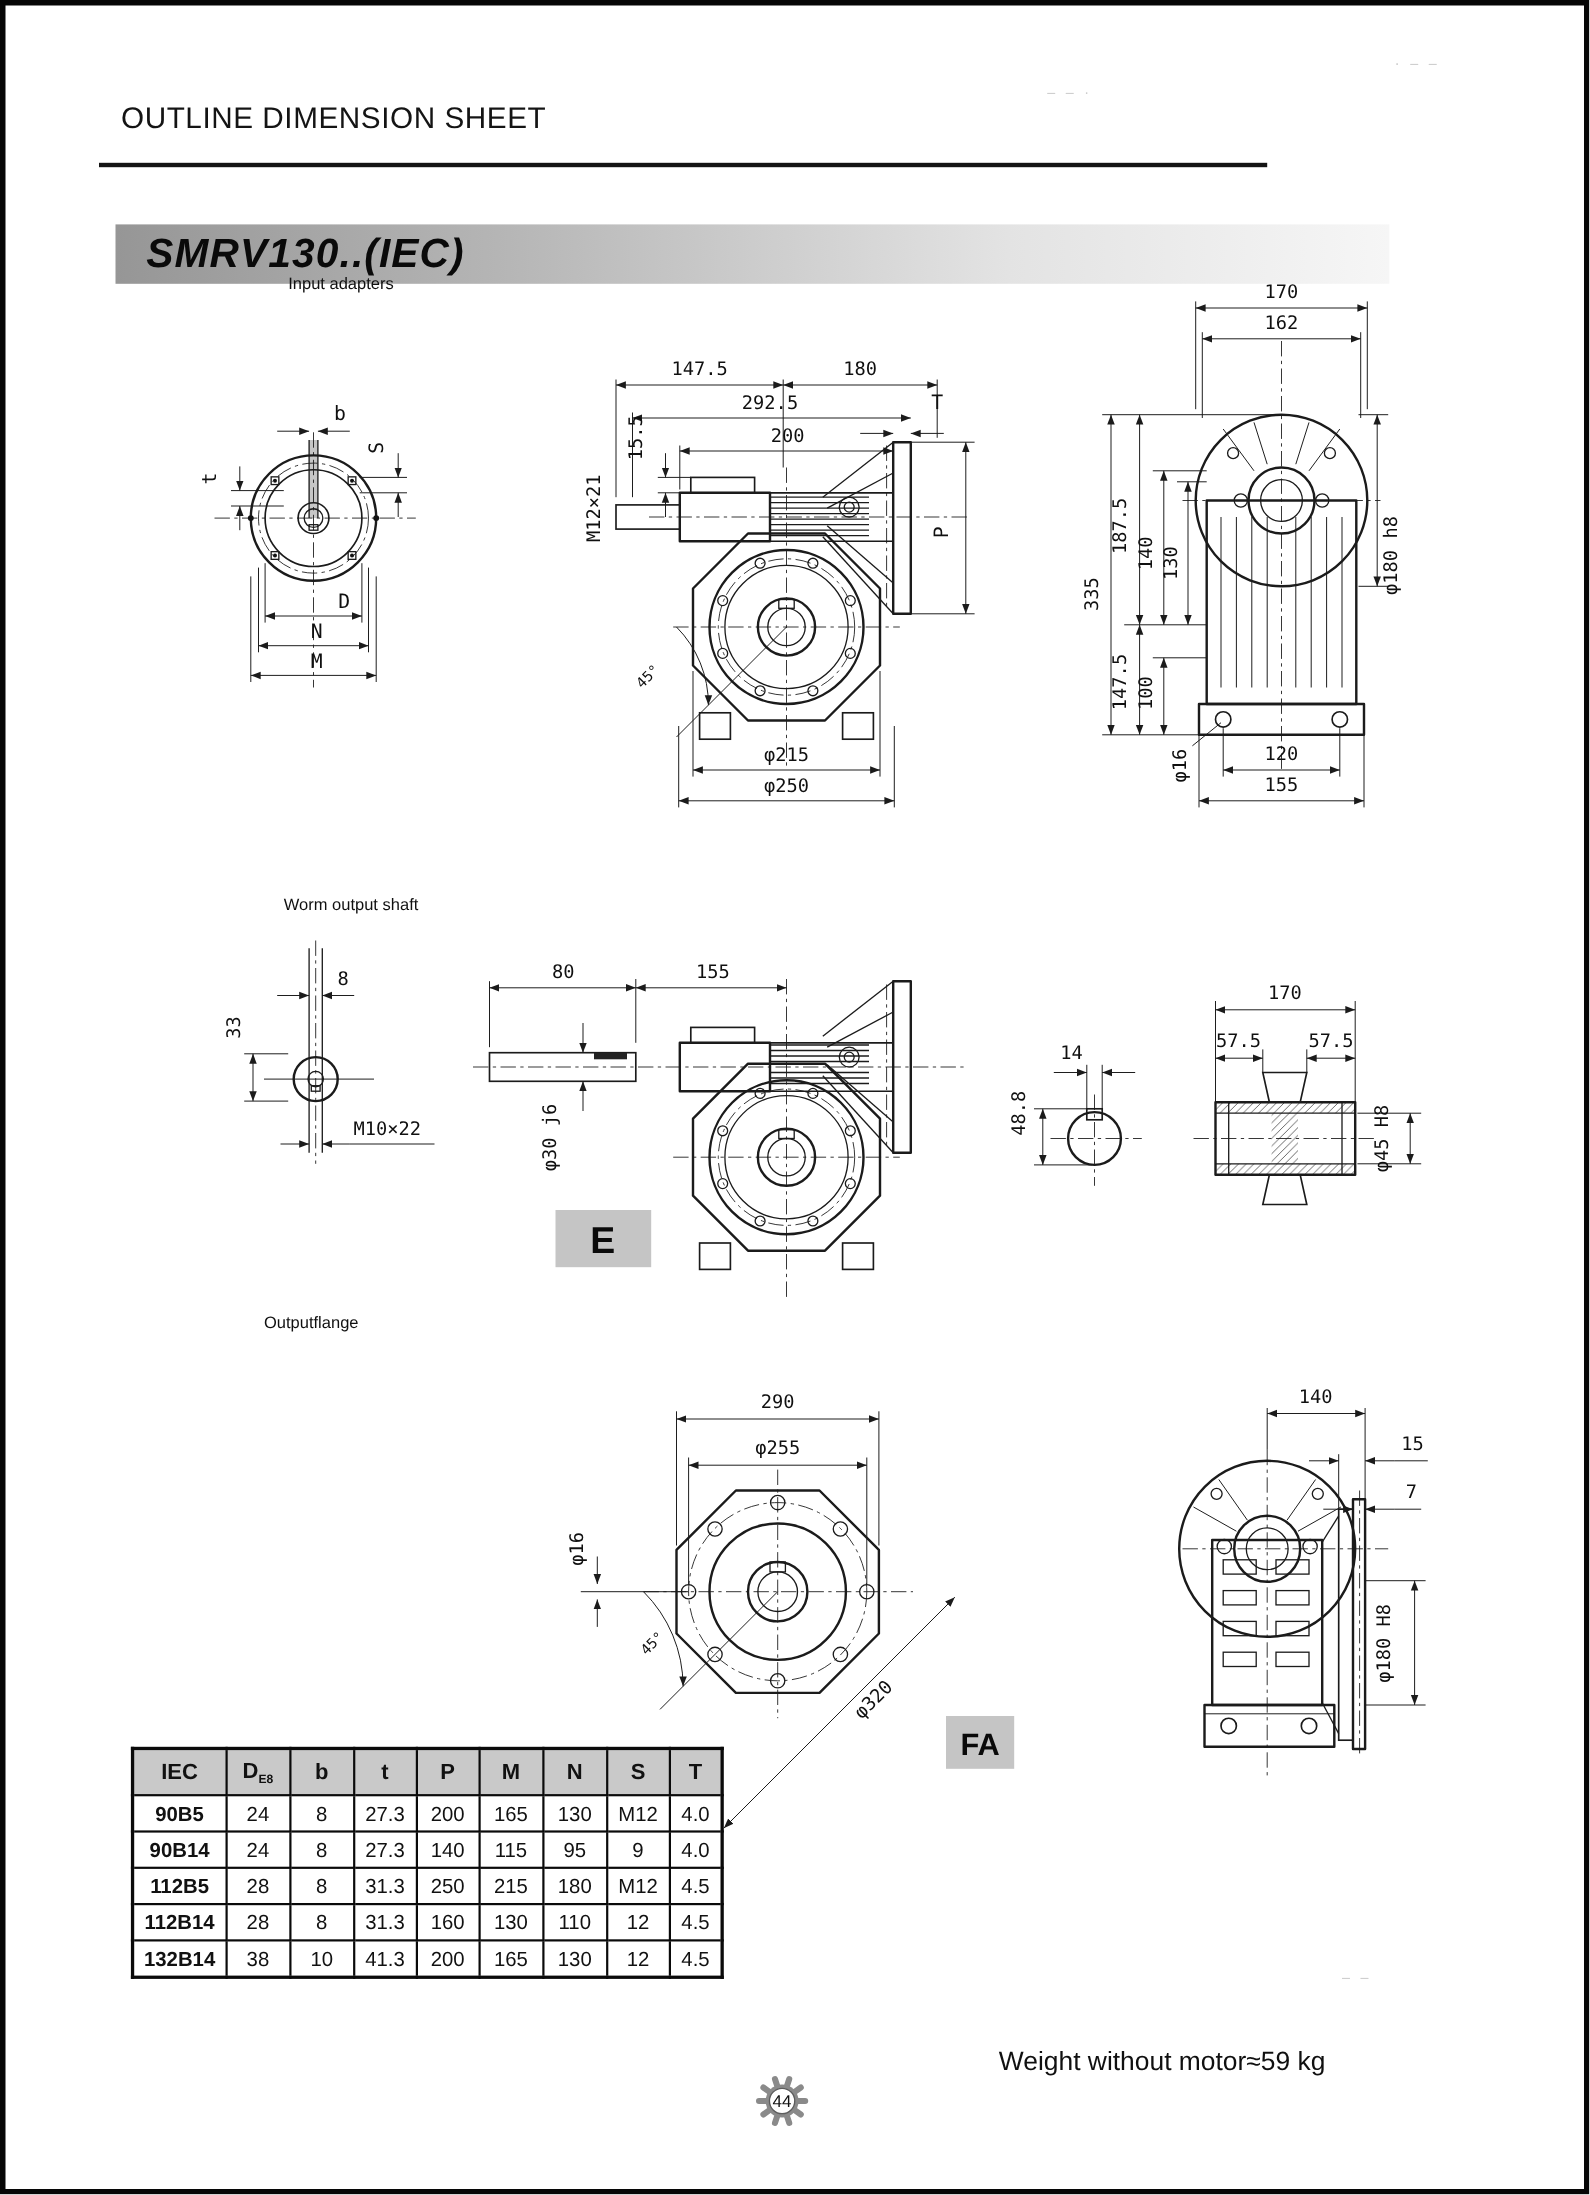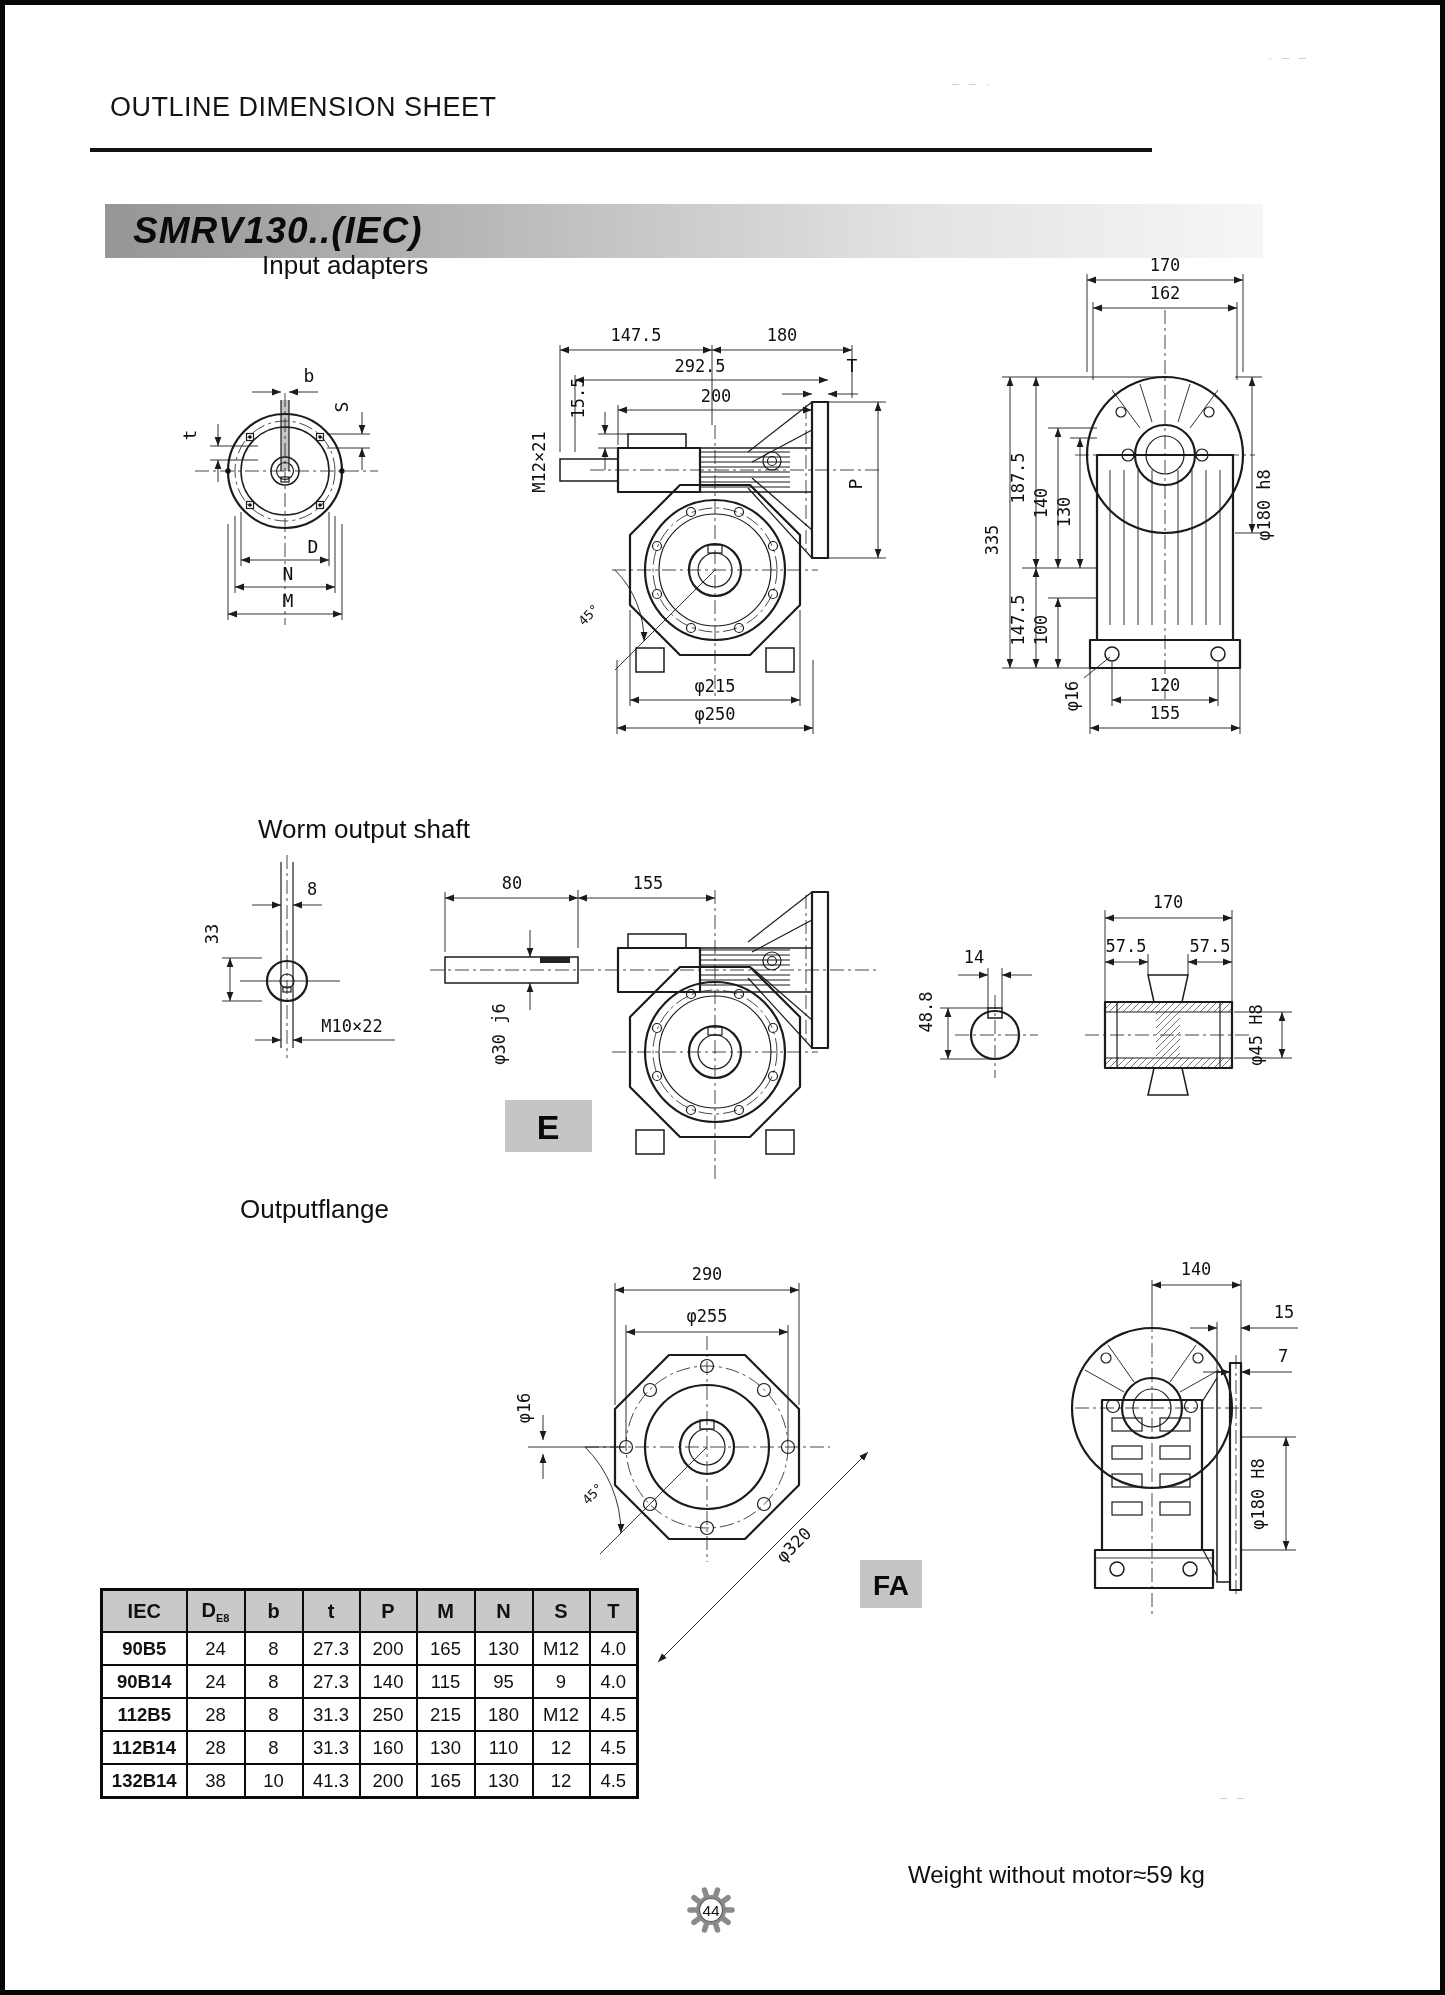--- a/index.html
+++ b/index.html
@@ -5,38 +5,38 @@
   html,body{margin:0;padding:0;background:#e8e8e8;}
   .page{position:relative;width:1445px;height:1995px;background:#fff;overflow:hidden;
         font-family:"Liberation Sans",sans-serif;color:#111;}
   .page-border{position:absolute;inset:0;border:5px solid #060606;box-sizing:border-box;pointer-events:none;}
   .hdr-title{position:absolute;left:110px;top:92px;font-size:27px;letter-spacing:.5px;color:#141414;}
   .hdr-rule{position:absolute;left:90px;top:148px;width:1062px;height:4px;background:#141414;}
   .title-bar{position:absolute;left:105px;top:204px;width:1158px;height:54px;
              background:linear-gradient(to right,#969696 0%,#b5b5b5 30%,#e3e3e3 70%,#f6f6f6 100%);}
   .title-bar span{display:inline-block;padding-left:28px;line-height:54px;font-size:37px;
              font-weight:bold;font-style:italic;letter-spacing:1px;color:#0a0a0a;}
-  .sec-label{position:absolute;font-size:26px;color:#101010;}
+  .sec-label{position:absolute;font-size:15px;color:#101010;}
   .sec-input{left:262px;top:250px;}
   .sec-worm{left:258px;top:798px;margin-top:16px;}
   .sec-flange{left:240px;top:1194px;}
   .drawing-svg{position:absolute;left:0;top:0;}
   
   .ln{stroke:#1b1b1b;fill:none;stroke-width:1.2px;}
   .l2{stroke:#1b1b1b;fill:none;stroke-width:2.2px;stroke-linejoin:round;}
   .l15{stroke:#1b1b1b;fill:none;stroke-width:1.5px;}
   .thin{stroke:#1b1b1b;fill:none;stroke-width:.9px;}
   .sd{stroke:#1b1b1b;fill:none;stroke-width:.8px;stroke-dasharray:14 4 3 4;}
   .dm{stroke:#1b1b1b;fill:none;stroke-width:.9px;}
   .tx{font-family:"DejaVu Sans Mono","Liberation Mono",monospace;font-size:17px;fill:#101010;}
   .tx18{font-family:"DejaVu Sans Mono","Liberation Mono",monospace;font-size:18px;fill:#101010;}
   .tx13{font-family:"DejaVu Sans Mono","Liberation Mono",monospace;font-size:13px;fill:#101010;}
   .tag-t{font-family:"Liberation Sans",sans-serif;font-weight:bold;fill:#0a0a0a;}
   
-  .spec-table{position:absolute;left:100px;top:1588px;border-collapse:collapse;table-layout:fixed;border-radius:16px;}
+  .spec-table{position:absolute;left:119px;top:1588px;border-collapse:collapse;table-layout:fixed;border-radius:16px;}
   .spec-table th,.spec-table td{border:2px solid #0a0a0a;text-align:center;vertical-align:middle;padding:0;}
   .spec-table{border:3px solid #0a0a0a;}
   .spec-table th{height:40px;background:#c9c9c9;font-size:20px;font-weight:bold;}
   .spec-table td{height:31px;font-size:18.5px;background:#fff;}
   .spec-table td.model{font-weight:bold;}
   .spec-table sub{font-size:11px;}
   .weight-note{position:absolute;left:908px;top:1824px;font-size:24px;color:#101010;margin-top:37px;}
   .artifact{position:absolute;font-size:13px;color:#c8c8c8;letter-spacing:3px;}
   .art1{left:952px;top:76px;}
   .art2{left:1268px;top:50px;}

